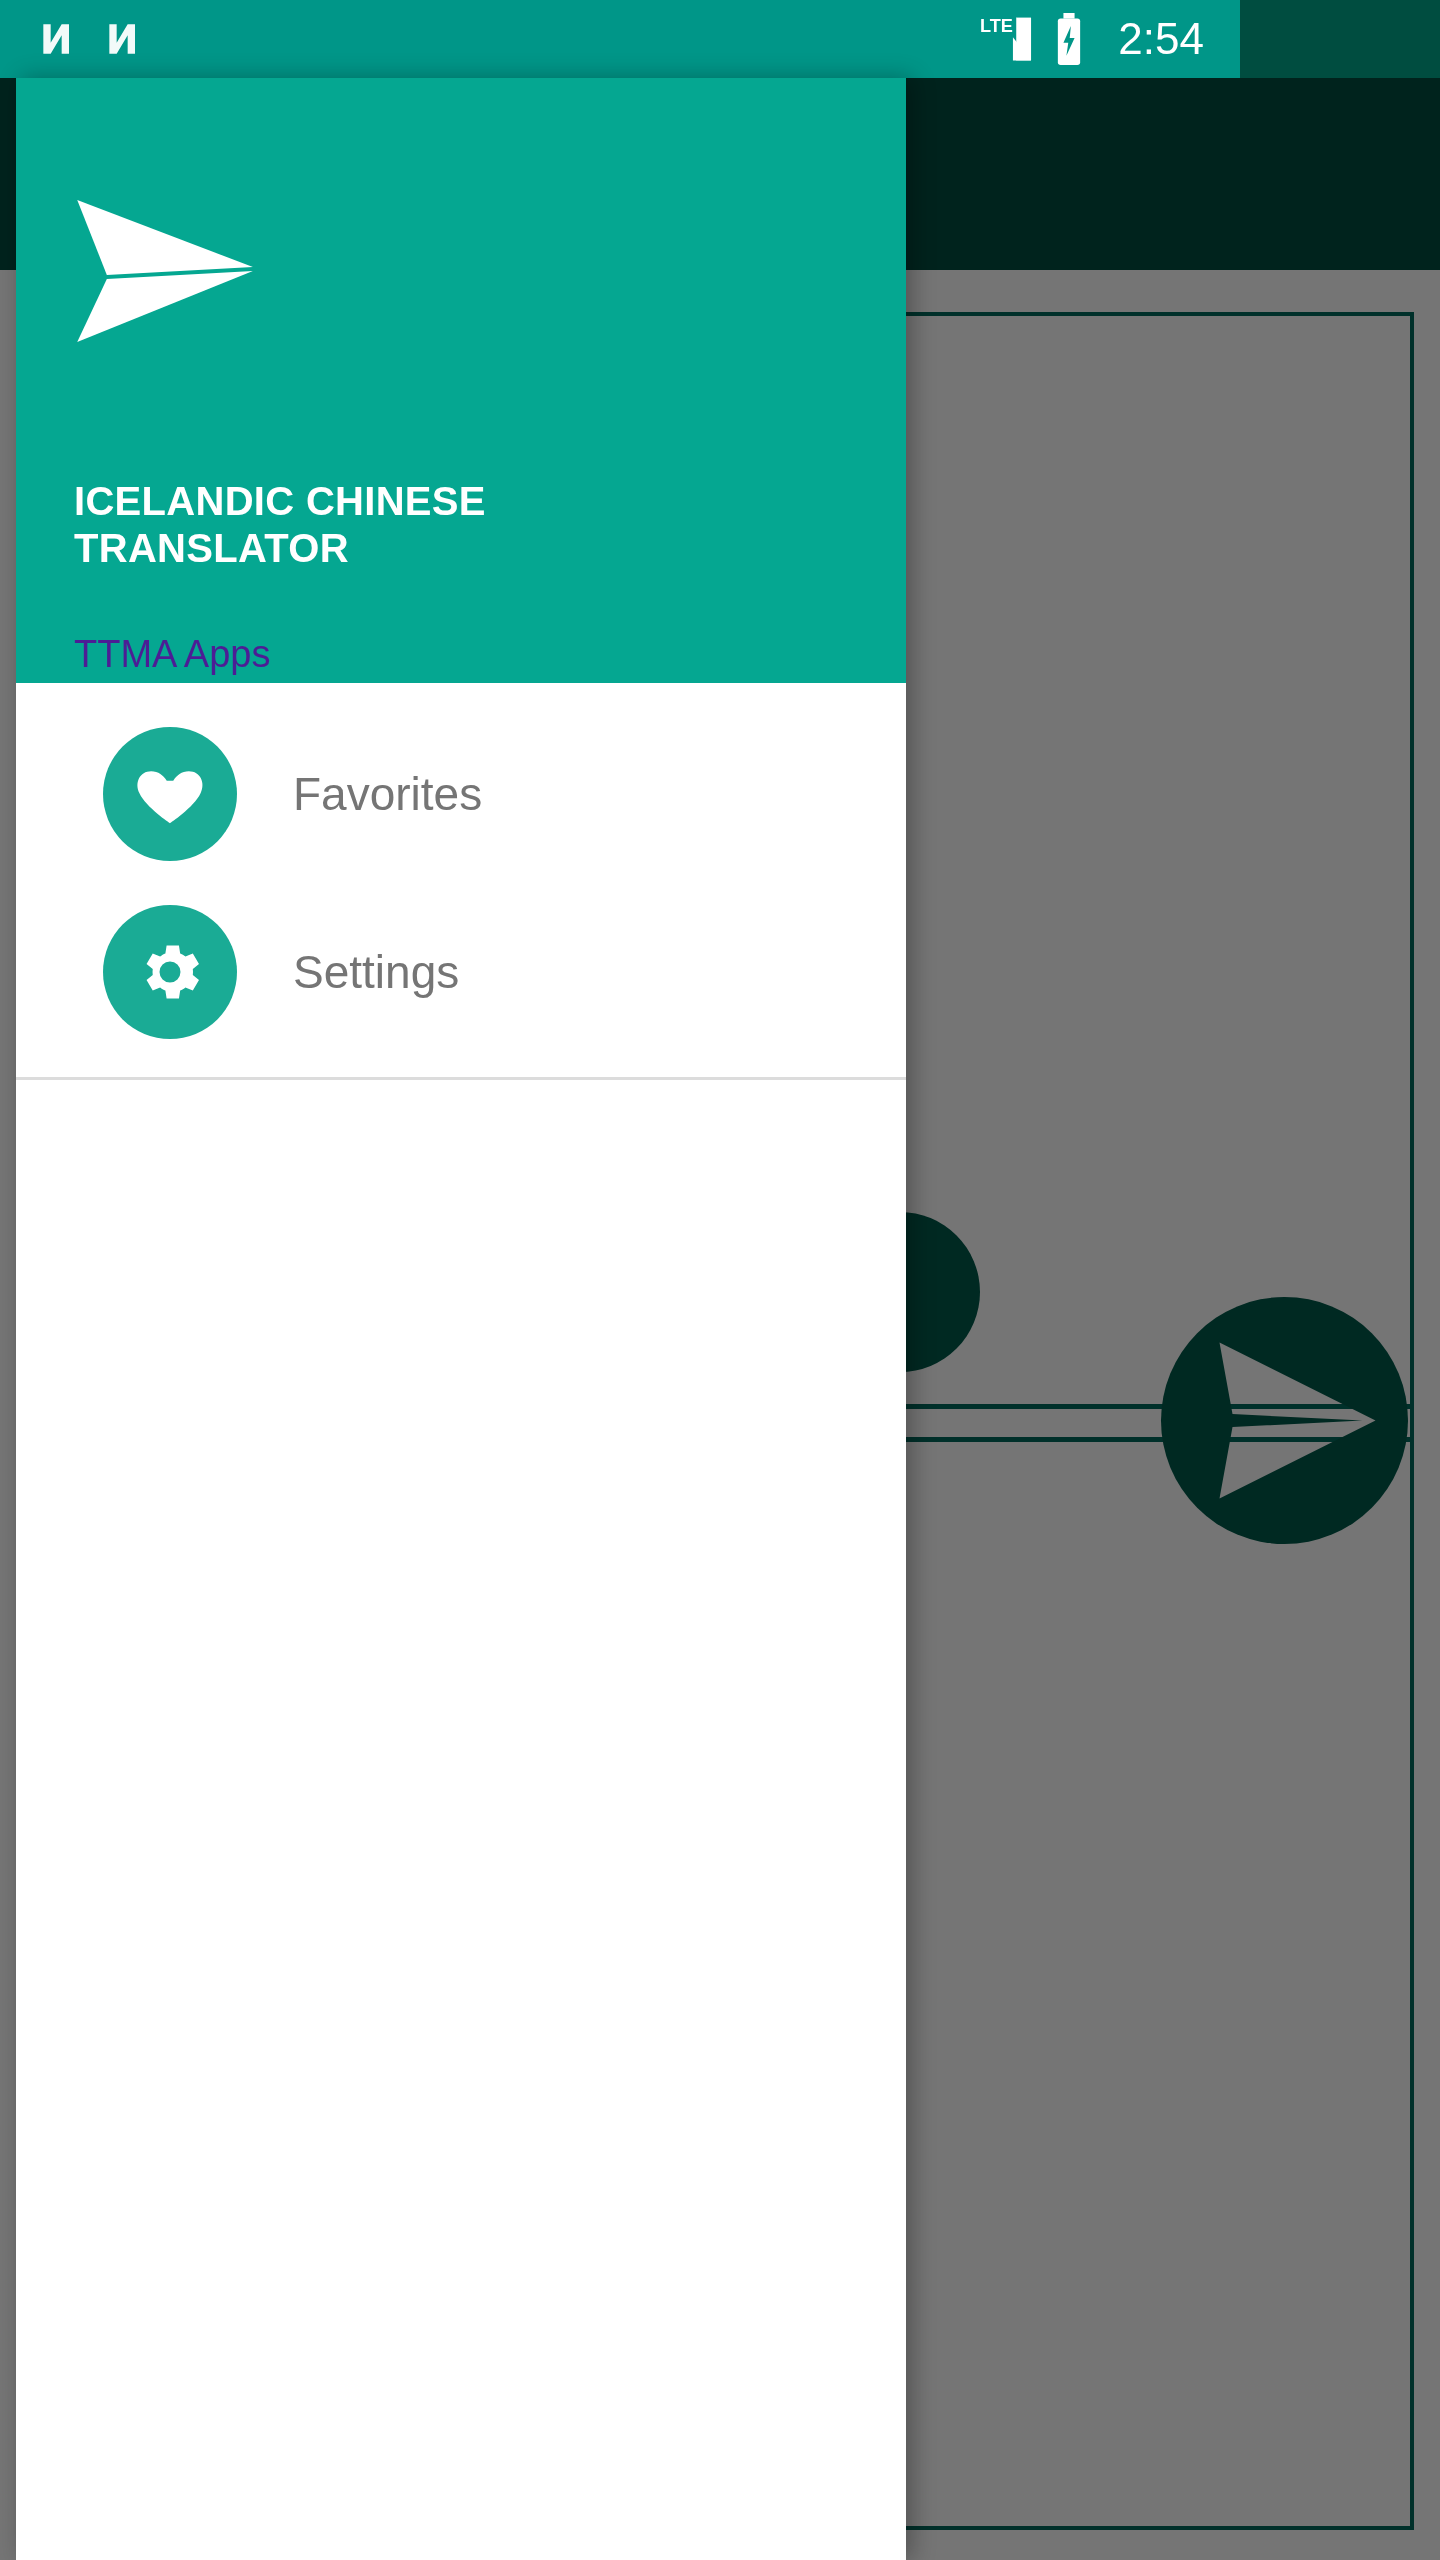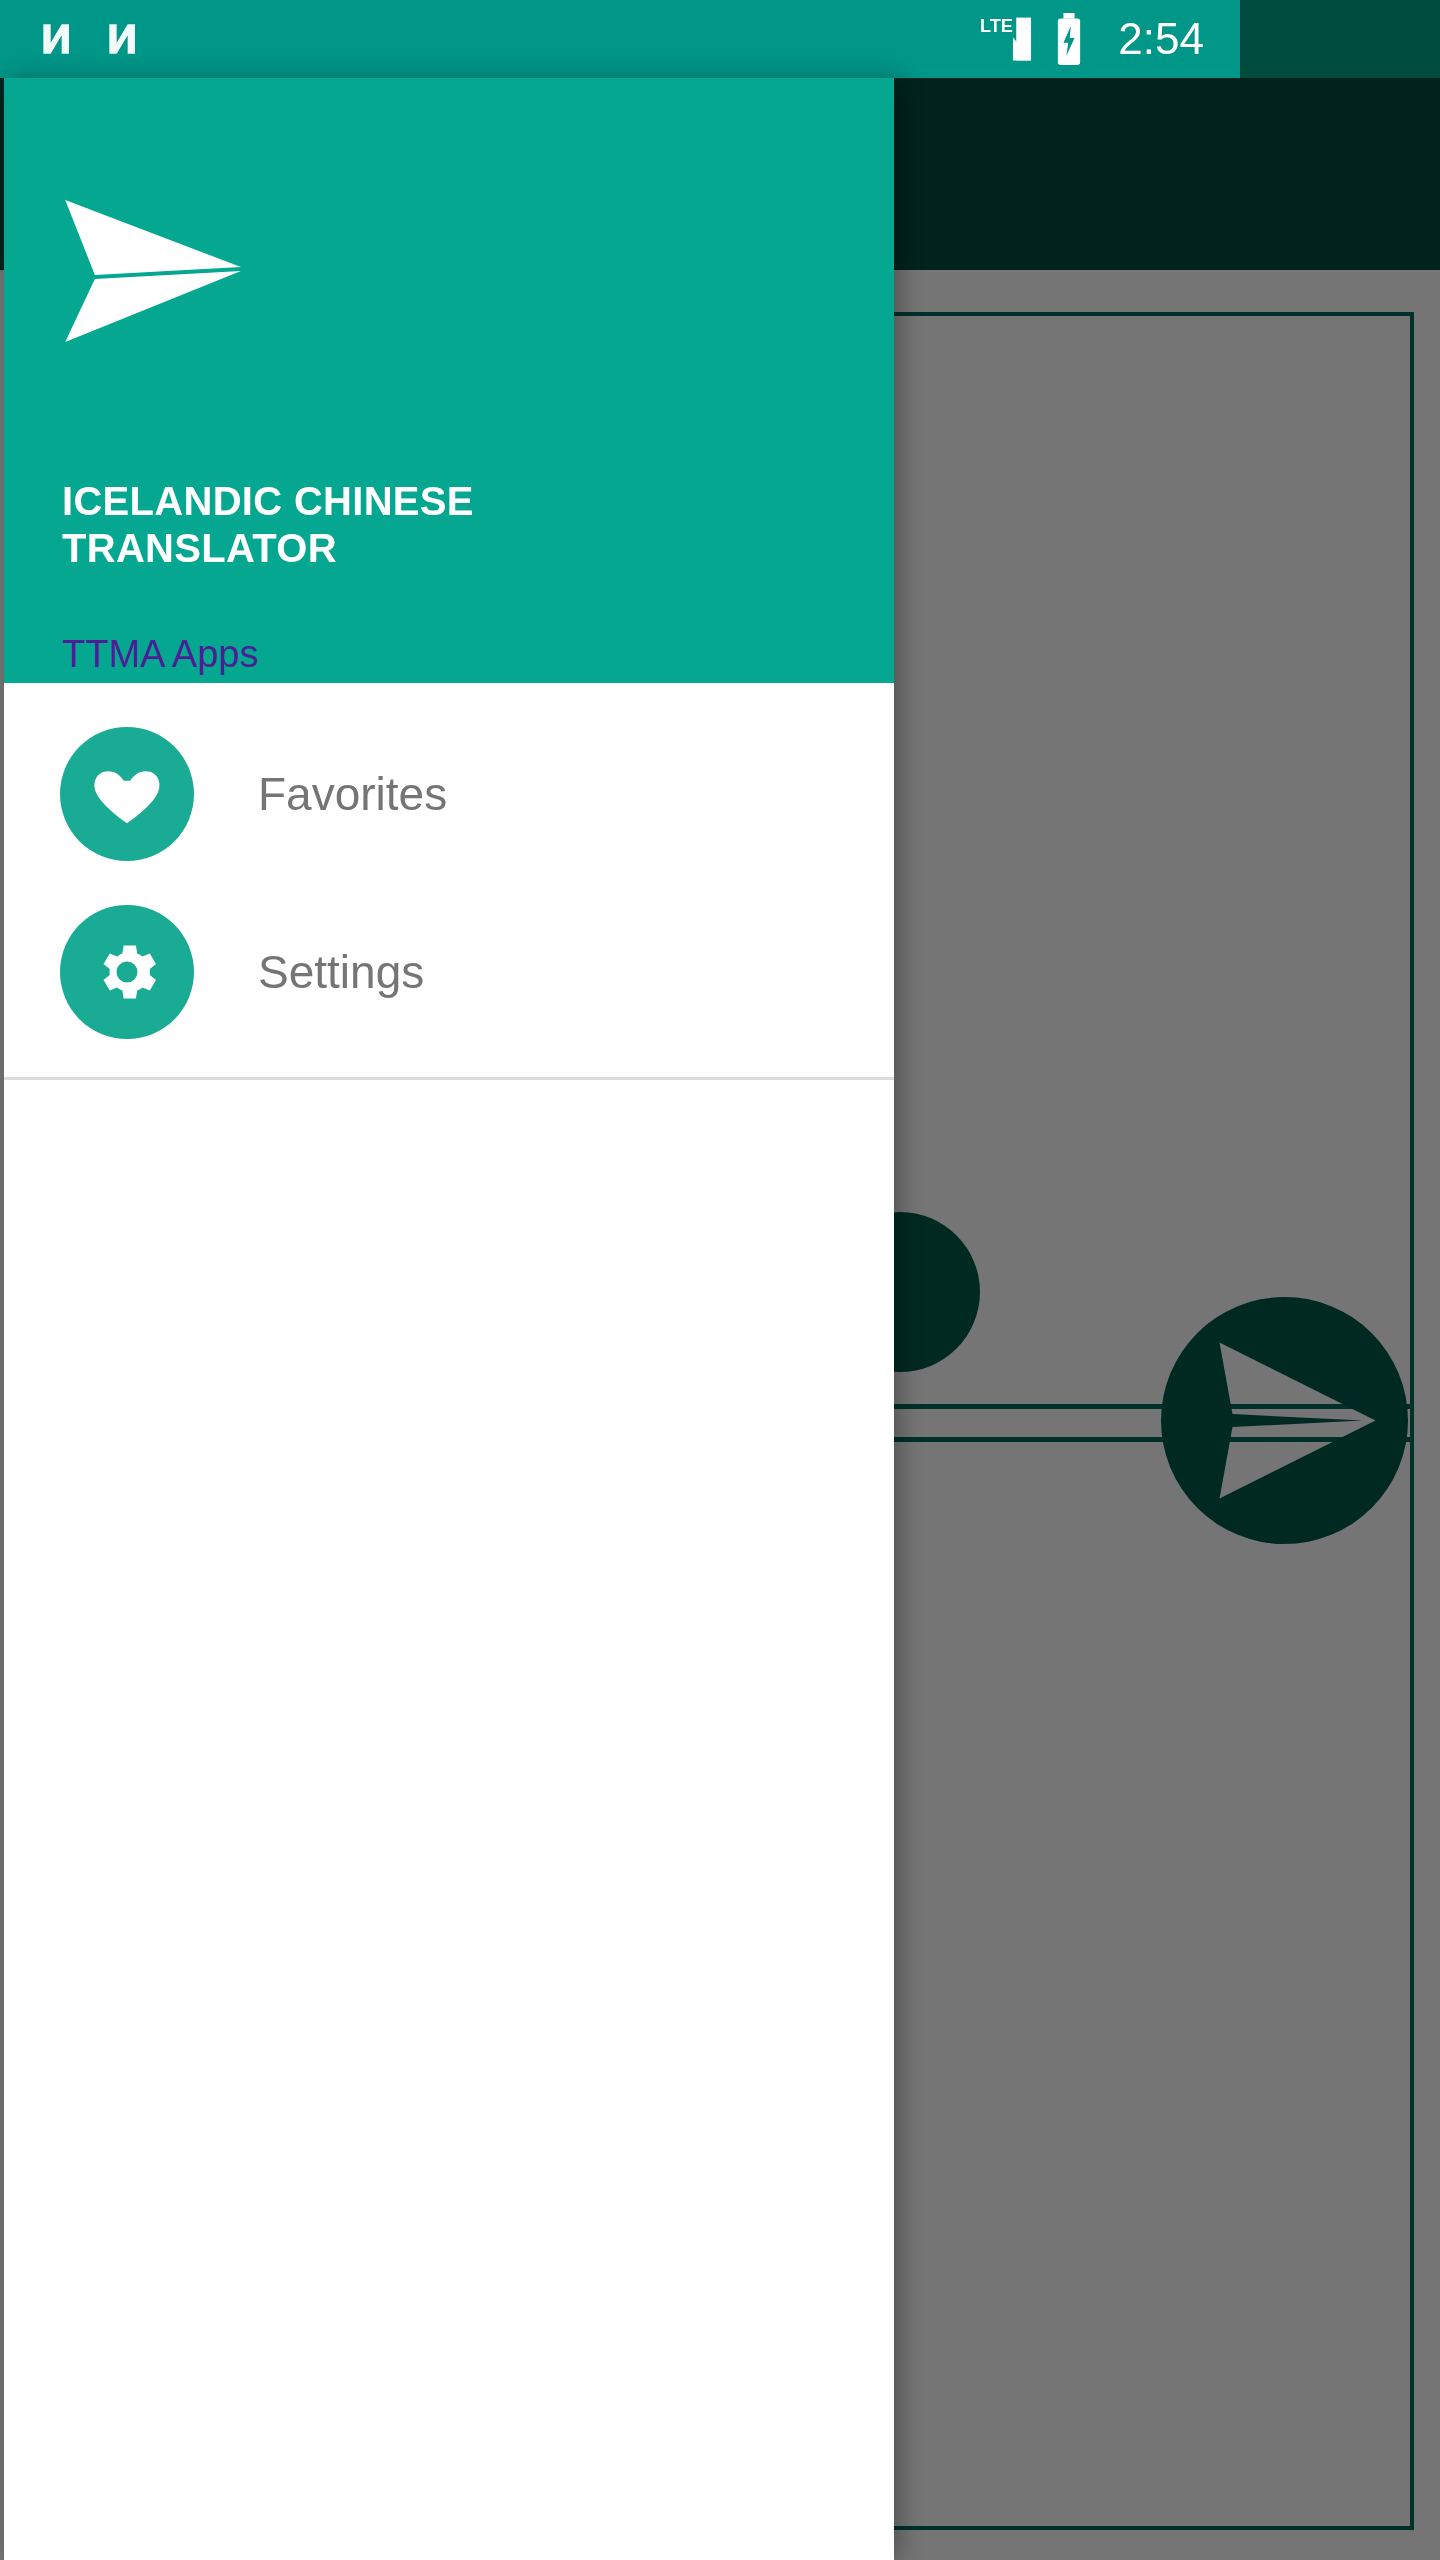--- a/index.html
+++ b/index.html
@@ -72,21 +72,21 @@
   }
   #status-left{ display:flex; align-items:center; gap:22px; }
   #status-right{ margin-left:auto; display:flex; align-items:center; gap:18px; }
   .status-time{
     color:#ffffff; font-size:44px; font-weight:400; letter-spacing:0px;
     margin-left:16px;
   }
 
   
   #drawer{
-    position:absolute; left:4px; top:78px; width:890px; height:2482px;
+    position:absolute; left:16px; top:78px; width:890px; height:2482px;
     background:#ffffff;
     z-index:50;
     box-shadow:6px 0 22px rgba(0,0,0,0.30);
   }
   #drawer-header{
     width:890px; height:605px;
     background:#05a791;
     padding:44px 58px 0 58px;
     position:relative;
   }
@@ -98,23 +98,22 @@
     color:#ffffff; font-size:40px; font-weight:bold; line-height:1.18;
     letter-spacing:0.3px;
   }
   #drawer-subtitle{
     position:absolute; left:58px; top:555px;
     color:#4c1d95; font-size:38px; font-weight:400;
   }
 
   #drawer-menu{ padding-top:22px; }
   .menu-item{
-    height:178px; display:flex; align-items:center; padding-left:56px;
+    height:178px; display:flex; align-items:center; padding-left:87px;
     cursor:pointer;
-    gap:8px;
   }
   .menu-icon{
     width:134px; height:134px; border-radius:50%; background:#1aab95;
     flex:0 0 134px;
     display:flex; align-items:center; justify-content:center;
   }
   .menu-label{
     margin-left:56px; color:#757575; font-size:46px; font-weight:400;
   }
   #drawer-divider{

